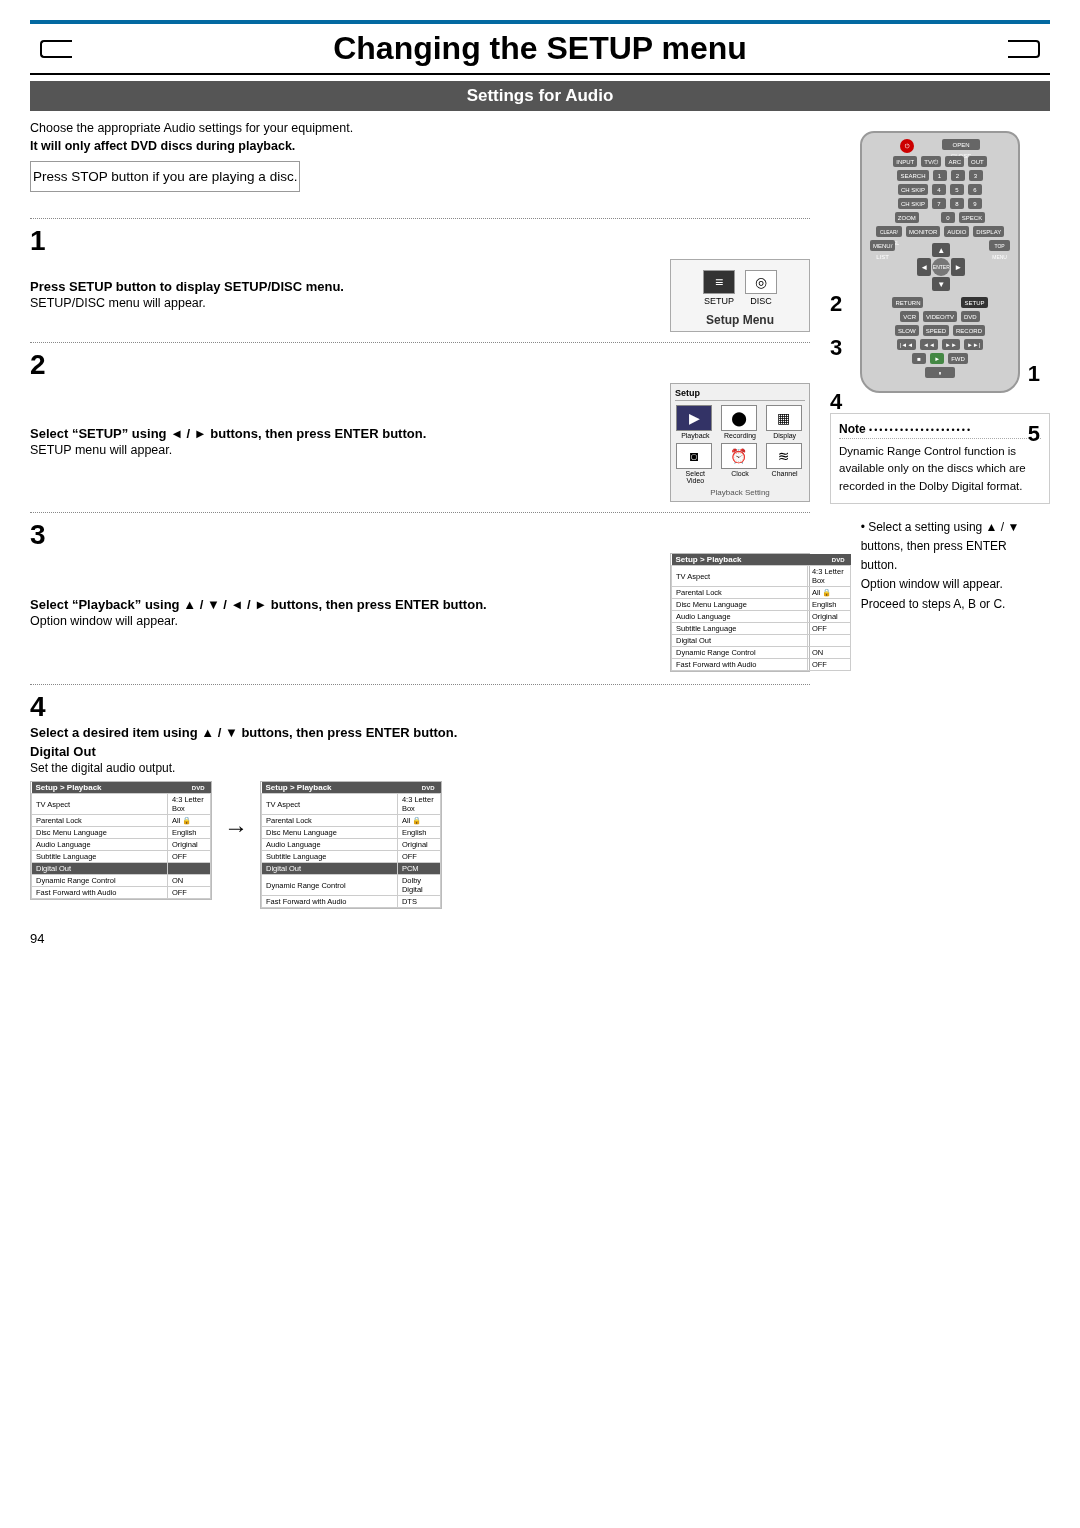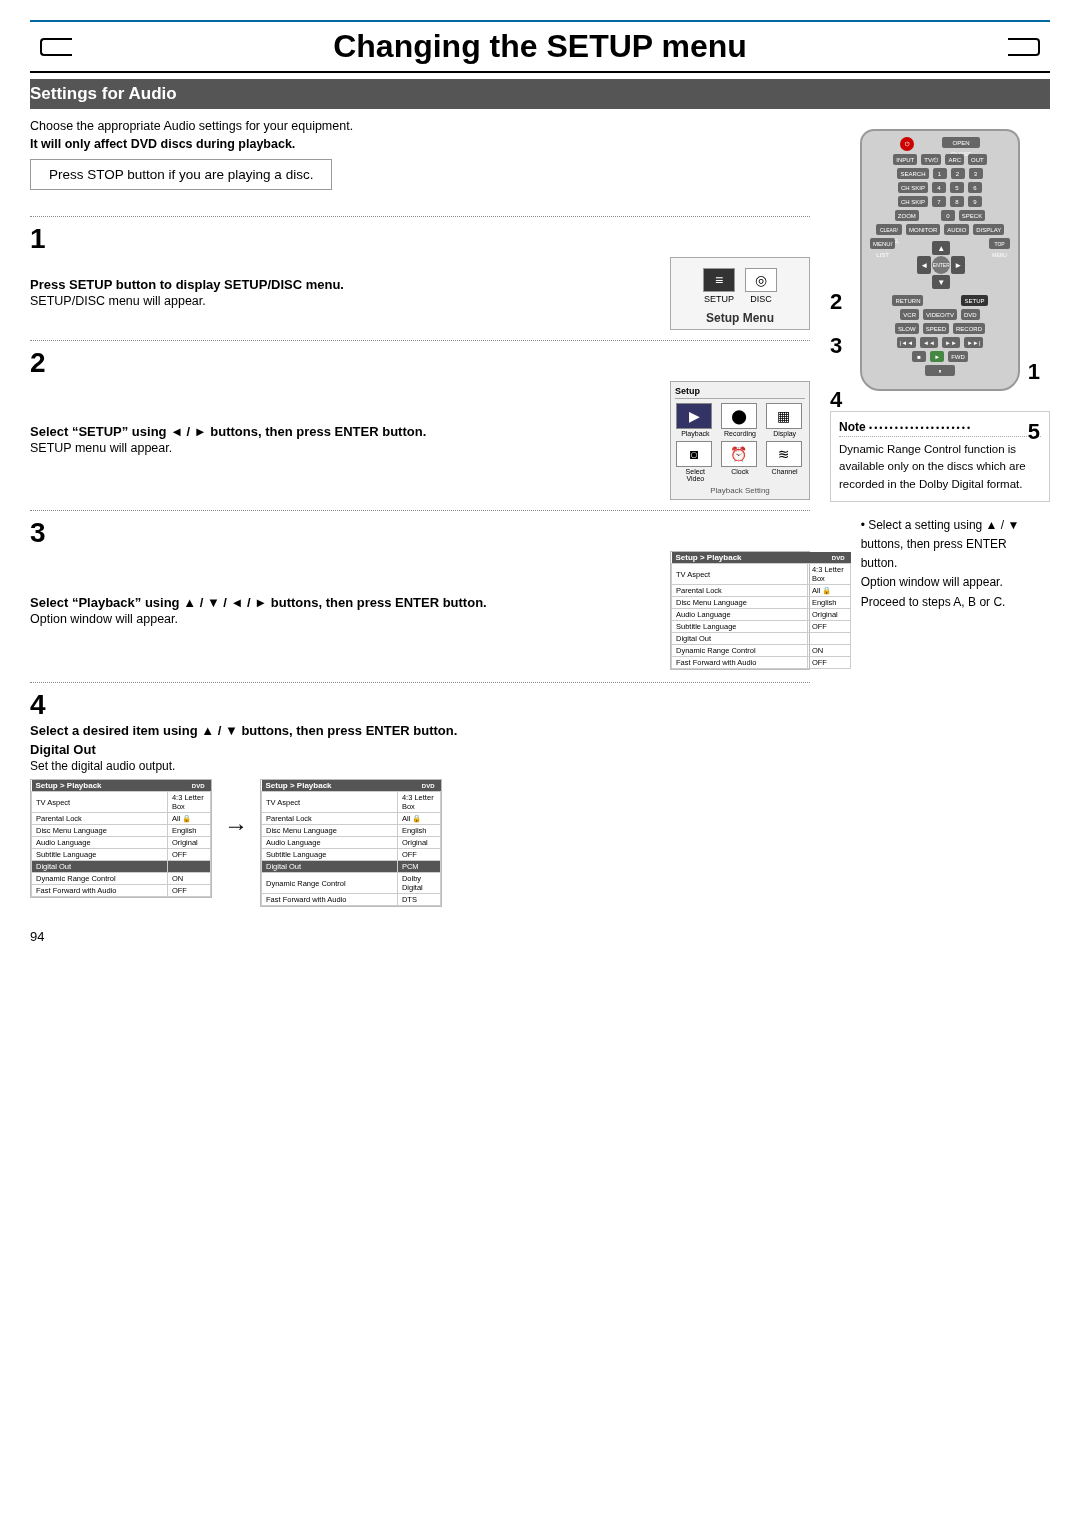--- a/index.html
+++ b/index.html
@@ -8,21 +8,21 @@
       min-height: 1528px;
       background: #fff;
       font-family: Arial, Helvetica, sans-serif;
       font-size: 13px;
       color: #000;
       padding: 20px 30px;
     }
 
     
     .page-title-wrap {
-      border-top: 2px solid #0369a1;
+      border-top: 4px solid #0369a1;
       border-bottom: 2px solid #000;
       text-align: center;
       padding: 6px 0;
       margin-bottom: 6px;
       position: relative;
     }
     .page-title-wrap::before, .page-title-wrap::after {
       content: '';
       position: absolute;
       top: 50%;
@@ -35,20 +35,21 @@
     .page-title-wrap::after { right: 10px; border-radius: 0 4px 4px 0; border-left: none; }
     .page-title {
       font-size: 32px;
       font-weight: bold;
     }
 
     
     .section-header {
       background: #555;
       color: #fff;
+      text-align: center;
       padding: 5px 0;
       font-size: 17px;
       font-weight: bold;
       margin-bottom: 10px;
     }
 
     
     .main-layout {
       display: flex;
       gap: 20px;
@@ -70,21 +71,21 @@
     }
     .intro-bold {
       font-weight: bold;
       font-size: 12.5px;
       margin-bottom: 8px;
     }
 
     
     .stop-button-box {
       border: 1.5px solid #999;
-      padding: 7px 18px;
+      padding: 7px 2px;
       text-align: center;
       font-size: 13.5px;
       margin-bottom: 14px;
       display: inline-block;
     }
 
     
     .dotted-divider {
       border: none;
       border-top: 1.5px dotted #888;

